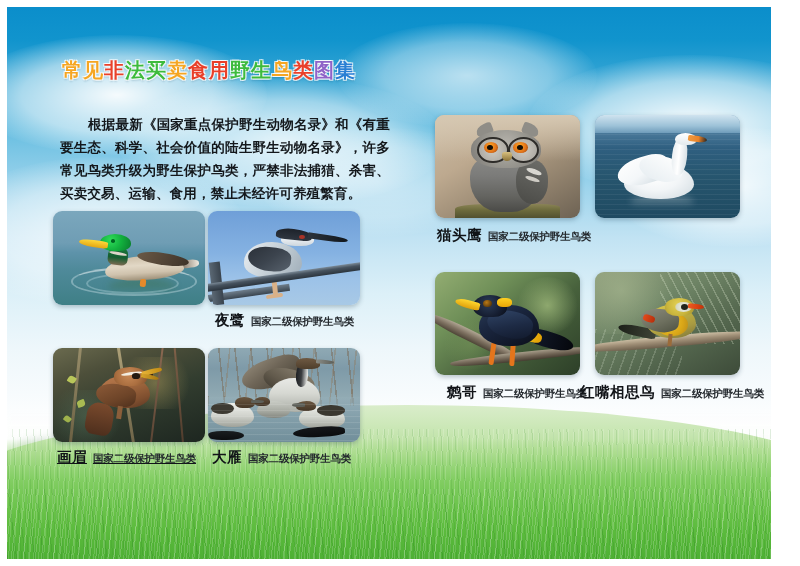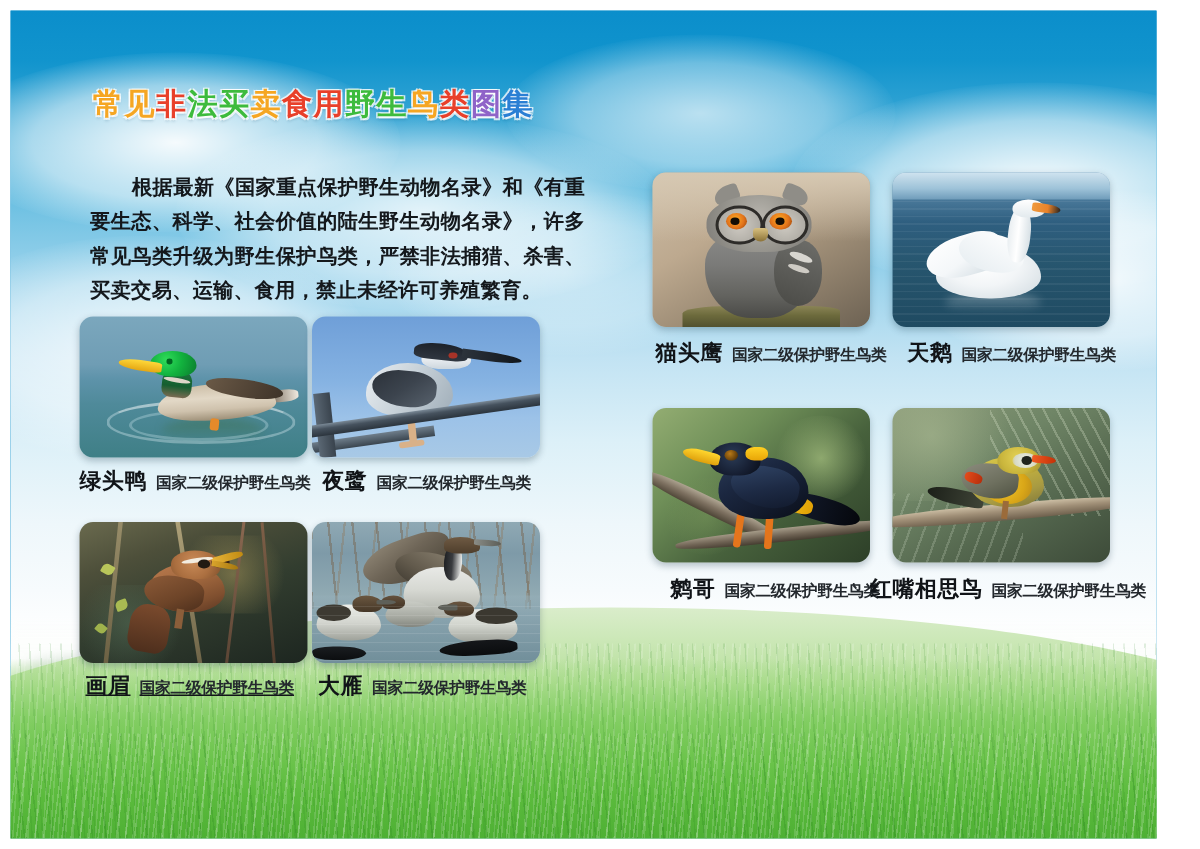--- a/index.html
+++ b/index.html
@@ -463,23 +463,20 @@
           <div class="el duck-back"></div>
           <div class="el duck-leg"></div>
           <div class="el duck-neck"></div>
           <div class="el duck-collar"></div>
           <div class="el duck-head"></div>
           <div class="el duck-bill"></div>
           <div class="el duck-eye"></div>
         </div>
       </div>
     </div>
-    <div class="label" style="left:53px; top:311px;">
-      <span class="name">绿头鸭</span><span class="sub">国家二级保护野生鸟类</span>
-    </div>
 
     <div class="card" style="left:208px; top:211px; width:152px; height:94px;">
       <div class="photo heron-bg">
         <div class="scene">
           <div class="el heron-rail2"></div>
           <div class="el heron-post"></div>
           <div class="el heron-leg"></div>
           <div class="el heron-body"></div>
           <div class="el heron-wing"></div>
           <div class="el heron-head"></div>
@@ -589,23 +586,20 @@
           <div class="el swan-refl"></div>
           <div class="el swan-body"></div>
           <div class="el swan-wing"></div>
           <div class="el swan-wing2"></div>
           <div class="el swan-neck"></div>
           <div class="el swan-head"></div>
           <div class="el swan-bill"></div>
         </div>
       </div>
     </div>
-    <div class="label" style="left:605px; top:226px;">
-      <span class="name">天鹅</span><span class="sub">国家二级保护野生鸟类</span>
-    </div>
 
     <div class="card" style="left:435px; top:272px; width:145px; height:103px;">
       <div class="photo myna-bg">
         <div class="scene">
           <div class="el myna-blur1"></div>
           <div class="el myna-blur2"></div>
           <div class="el myna-branch"></div>
           <div class="el myna-branch2"></div>
           <div class="el myna-leg1"></div>
           <div class="el myna-leg2"></div>

